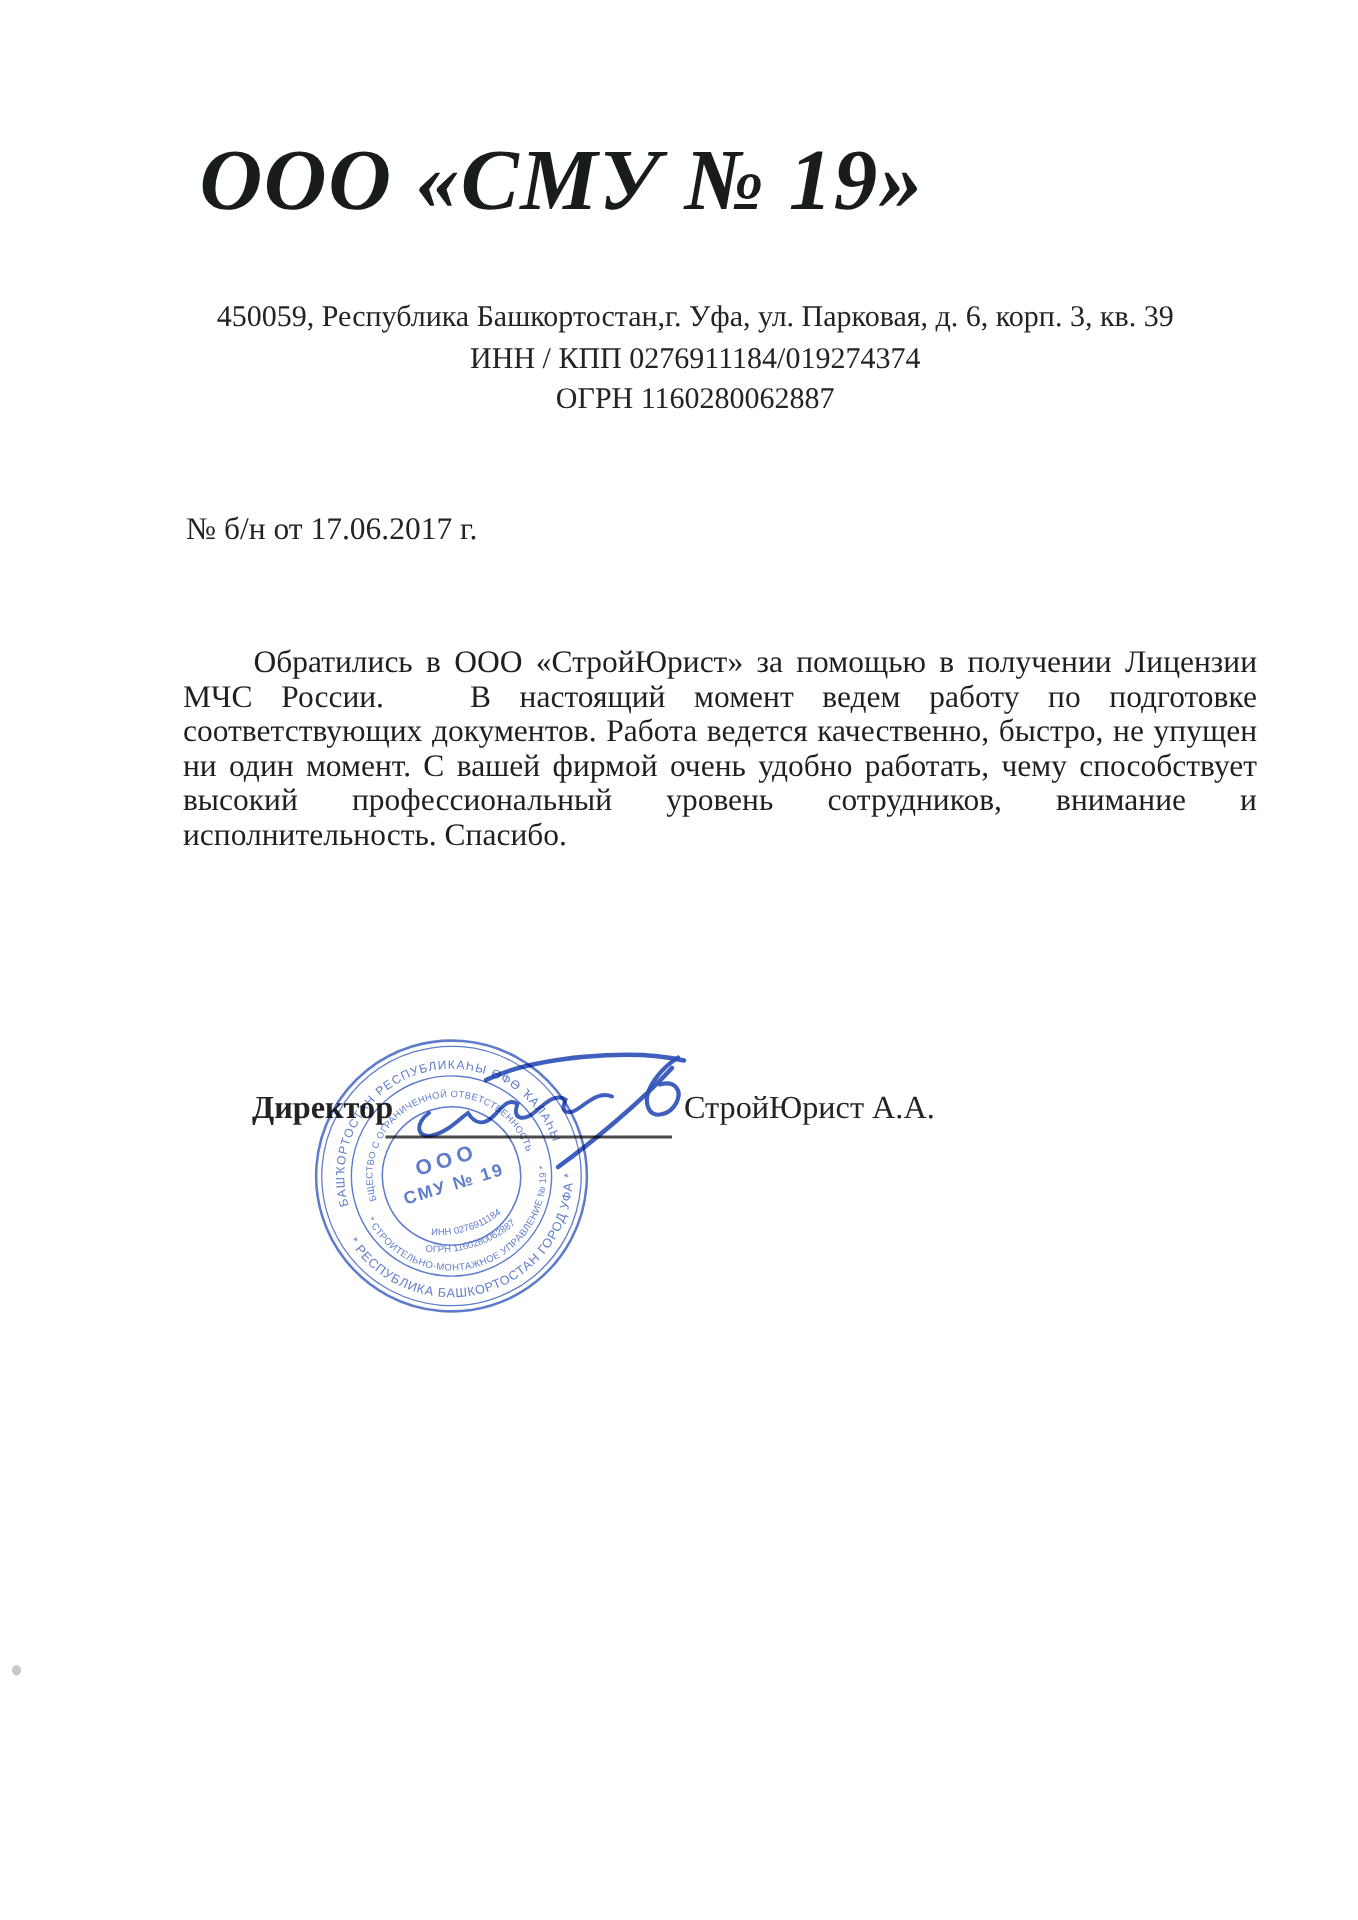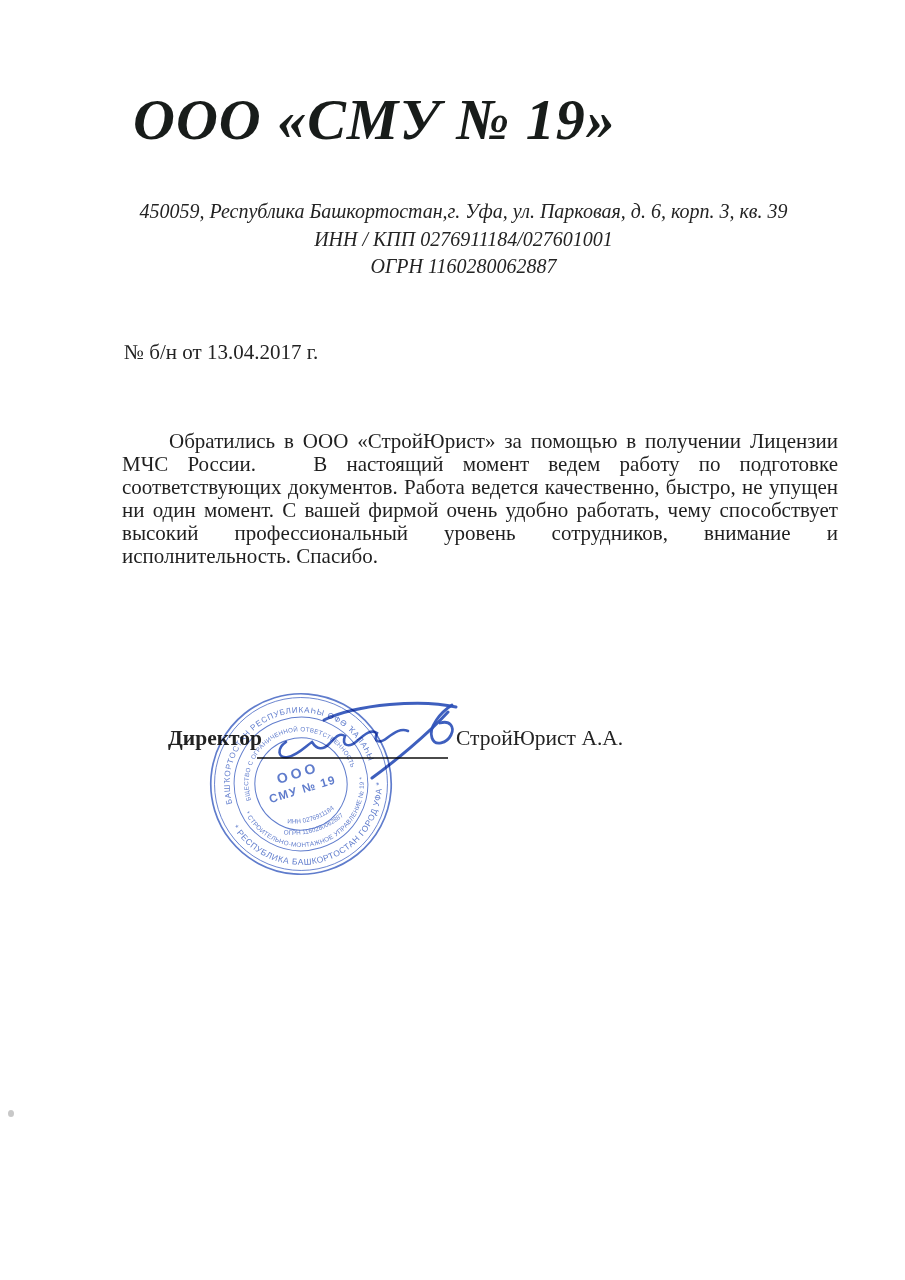--- a/index.html
+++ b/index.html
@@ -26,21 +26,20 @@
   }
   .address-block {
     position: absolute;
     top: 198px;
     left: 0; right: 0;
     padding-left: 22px;
     text-align: center;
     font-size: 20px;
     line-height: 27.5px;
     color: #232323;
-    font-style: italic;
   }
   .reference-line {
     position: absolute;
     top: 340px;
     left: 124px;
     font-size: 21px;
     color: #232323;
   }
   .body-paragraph {
     position: absolute;
@@ -99,25 +98,25 @@
 </style>
 </head>
 <body>
 
 <div class="page">
 
   <div class="company-title">ООО «СМУ № 19»</div>
 
   <div class="address-block">
     <div>450059, Республика Башкортостан,г. Уфа, ул. Парковая, д. 6, корп. 3, кв. 39</div>
-    <div>ИНН / КПП 0276911184/027601001</div>
+    <div>ИНН / КПП 0276911184/019274374</div>
     <div>ОГРН 1160280062887</div>
   </div>
 
-  <div class="reference-line">№ б/н от 13.04.2017 г.</div>
+  <div class="reference-line">№ б/н от 17.06.2017 г.</div>
 
   <p class="body-paragraph">Обратились в ООО «СтройЮрист» за помощью в получении Лицензии МЧС России.&nbsp;&nbsp; В настоящий момент ведем работу по подготовке соответствующих документов. Работа ведется качественно, быстро, не упущен ни один момент. С вашей фирмой очень удобно работать, чему способствует высокий профессиональный уровень сотрудников, внимание и исполнительность. Спасибо.</p>
 
   <div class="signature-row">
     <span class="role-label">Директор</span>
     <span class="signature-line"></span>
     <span class="signer-name">СтройЮрист А.А.</span>
   </div>
 
   <svg class="company-stamp" viewBox="0 0 200 200" aria-hidden="true">

